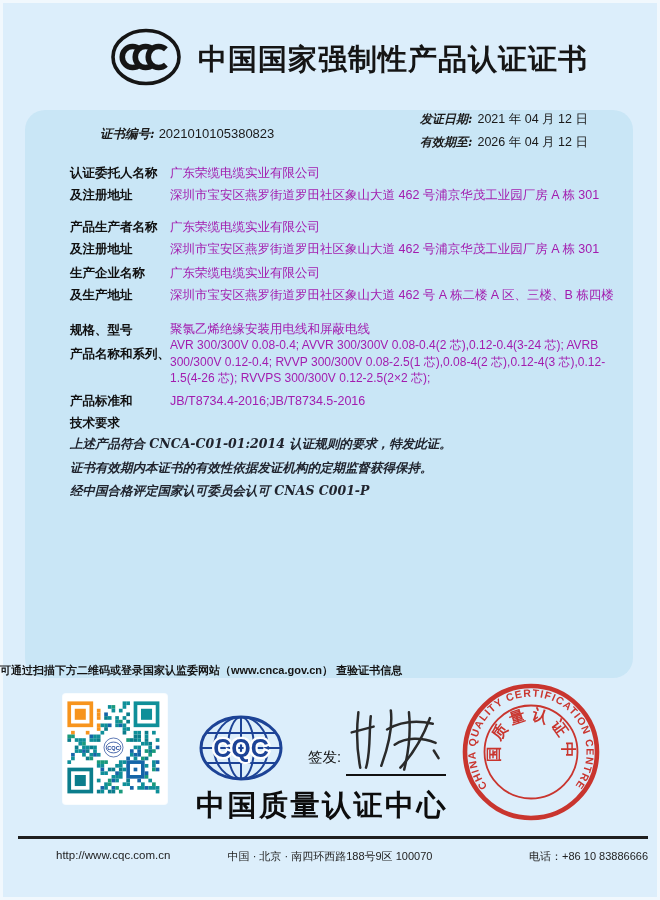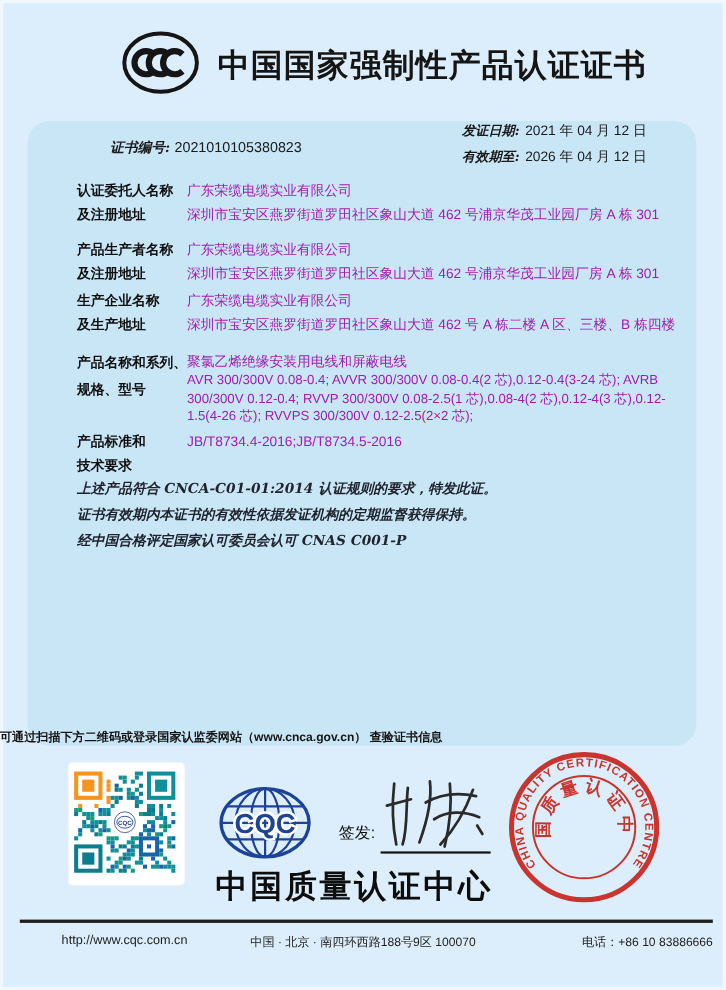--- a/index.html
+++ b/index.html
@@ -107,22 +107,22 @@
         <div>生产企业名称</div>
         <div>及生产地址</div>
       </div>
       <div class="fvalue">
         <div>广东荣缆电缆实业有限公司</div>
         <div>深圳市宝安区燕罗街道罗田社区象山大道 462 号 A 栋二楼 A 区、三楼、B 栋四楼</div>
       </div>
     </div>
     <div class="frow r4">
       <div class="flabel">
+        <div>规格、型号</div>
         <div>产品名称和系列、</div>
-        <div>规格、型号</div>
       </div>
       <div class="fvalue">
         <div>聚氯乙烯绝缘安装用电线和屏蔽电线</div>
         <div class="models">AVR 300/300V 0.08-0.4; AVVR 300/300V 0.08-0.4(2 芯),0.12-0.4(3-24 芯); AVRB 300/300V 0.12-0.4; RVVP 300/300V 0.08-2.5(1 芯),0.08-4(2 芯),0.12-4(3 芯),0.12-1.5(4-26 芯); RVVPS 300/300V 0.12-2.5(2×2 芯);</div>
       </div>
     </div>
     <div class="frow r5">
       <div class="flabel">
         <div>产品标准和</div>
         <div>技术要求</div>

